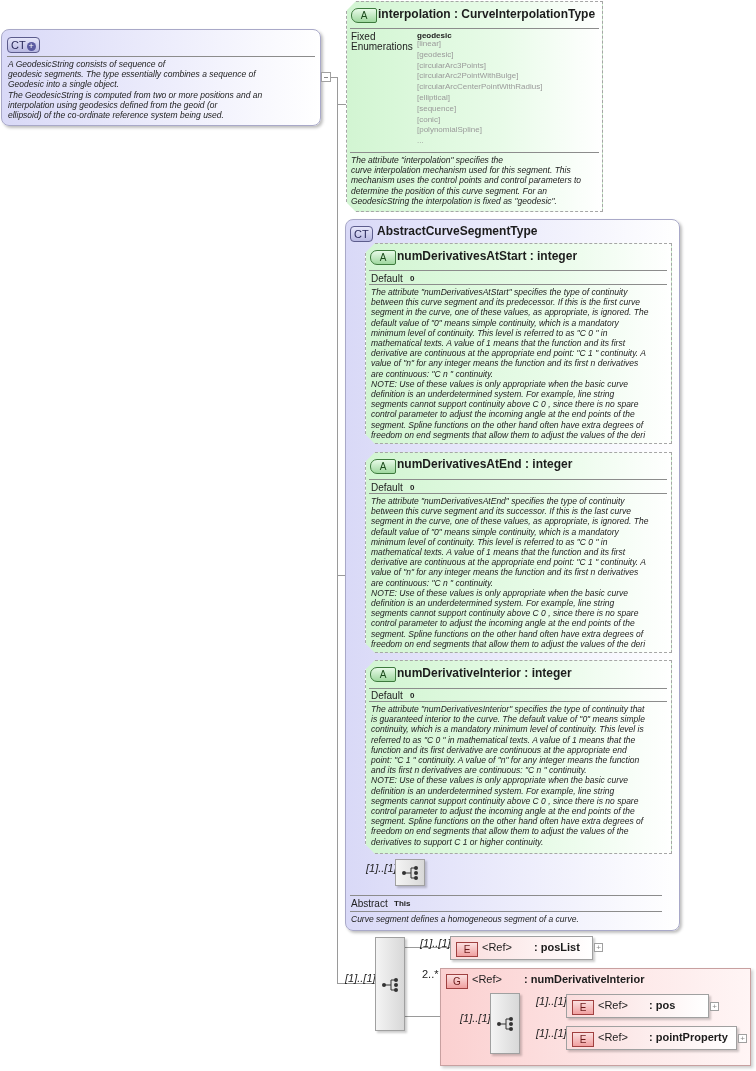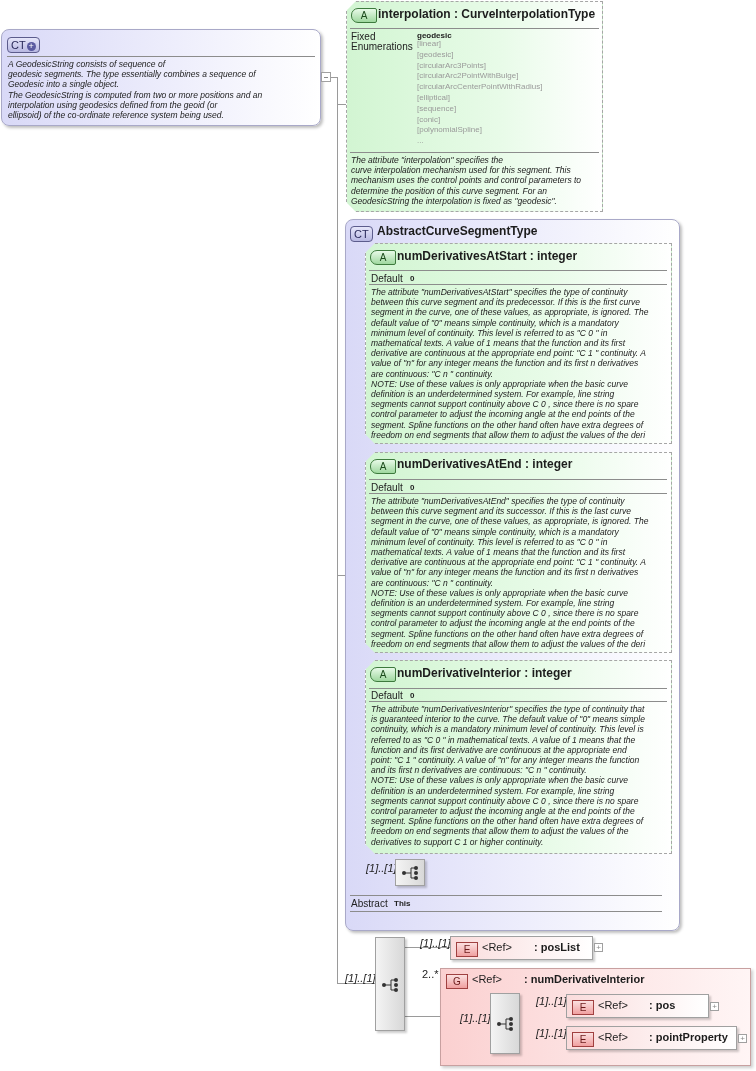--- a/index.html
+++ b/index.html
@@ -109,20 +109,21 @@
 </div>
 
 <div class="ct-box" style="left:345px;top:219px;width:335px;height:712px;">
   <span class="ct-badge" style="left:4px;top:6px;">CT</span>
   <span class="title" style="left:31px;top:4px;">AbstractCurveSegmentType</span>
 
   <div class="sep" style="left:4px;top:675px;width:312px;"></div>
   <span class="lbl-it" style="left:5px;top:678px;">Abstract</span>
   <span class="val-b" style="left:48px;top:679px;">This</span>
   <div class="sep" style="left:4px;top:691px;width:312px;"></div>
+  <div class="desc" style="left:5px;top:694px;width:320px;">Curve segment defines a homogeneous segment of a curve.</div>
 </div>
 
 <div class="attr-box" style="left:365px;top:243px;width:307px;height:201px;">
   <span class="a-badge" style="left:4px;top:6px;">A</span>
   <span class="title" style="left:31px;top:5px;">numDerivativesAtStart : integer</span>
   <div class="sep" style="left:3px;top:26px;width:298px;"></div>
   <span class="lbl-it" style="left:5px;top:29px;">Default</span>
   <span class="val-b" style="left:44px;top:30px;">0</span>
   <div class="sep" style="left:3px;top:40px;width:298px;"></div>
   <div class="desc" style="left:5px;top:43px;width:302px;">The attribute "numDerivativesAtStart" specifies the type of continuity

